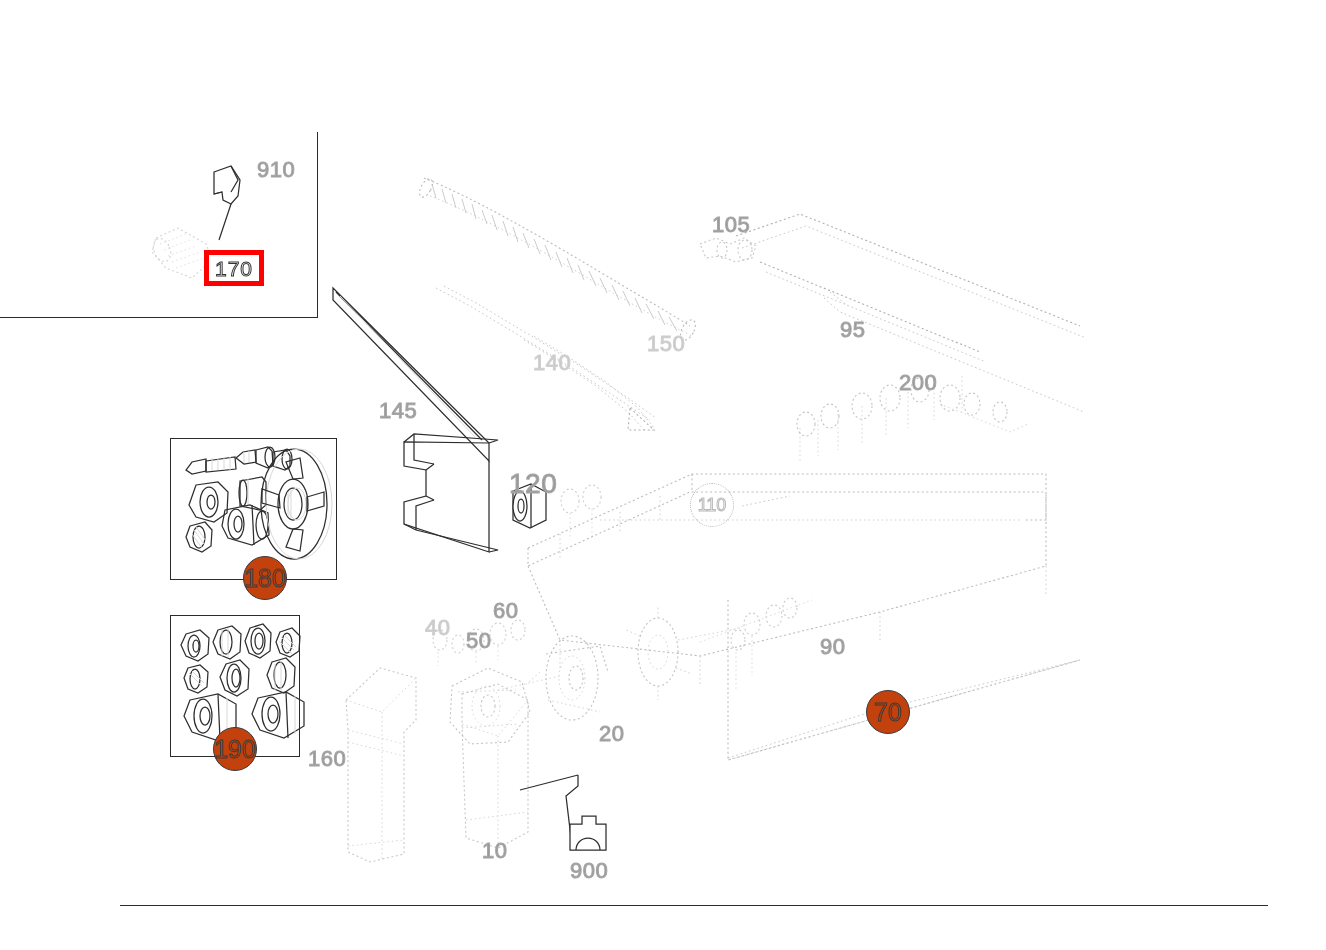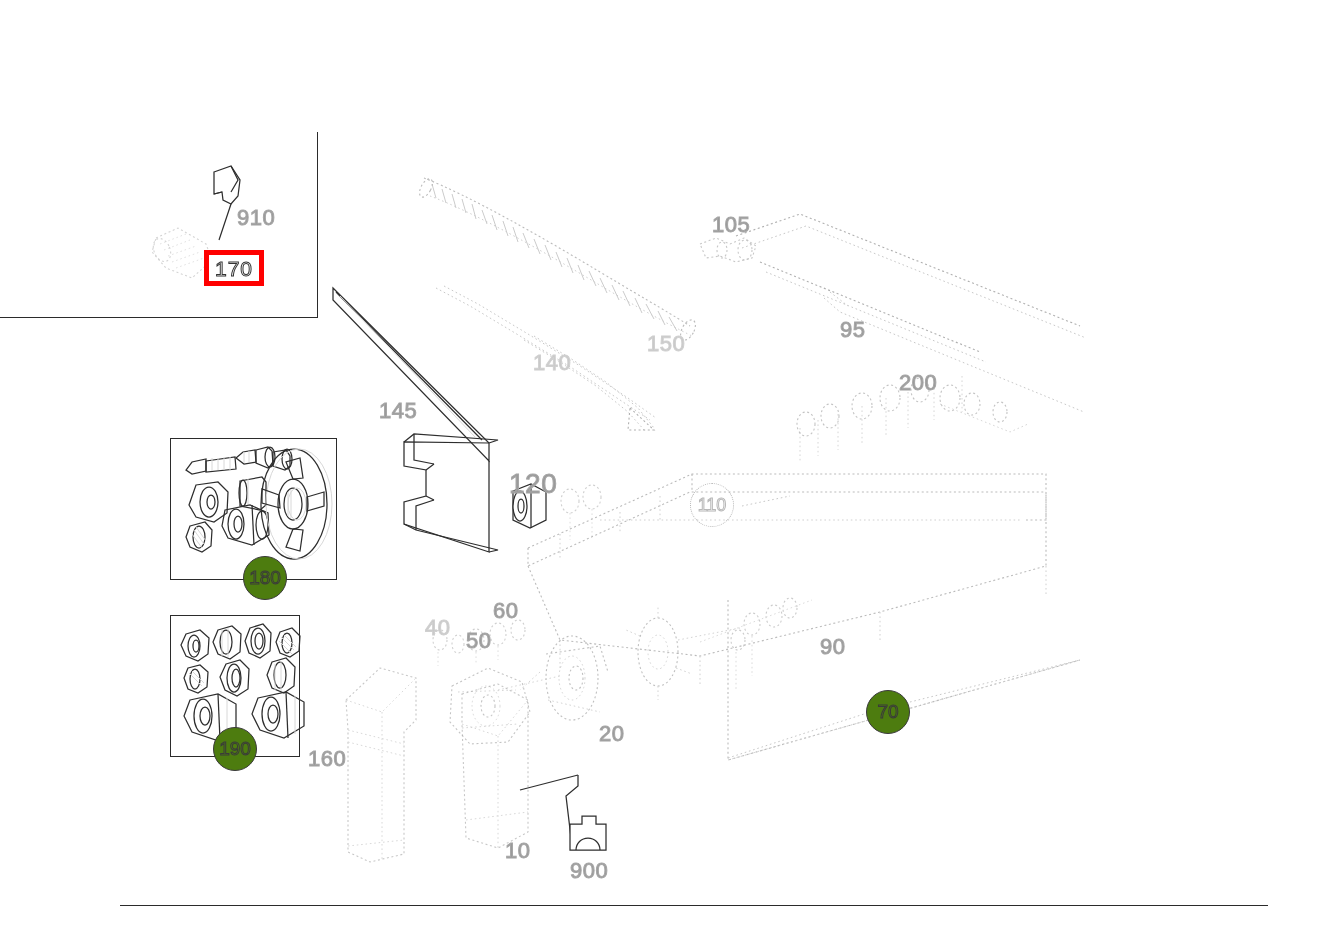--- a/index.html
+++ b/index.html
@@ -45,24 +45,24 @@
     color:transparent;
     -webkit-text-stroke:1px #333;
     letter-spacing:1px;
     line-height:1;
   }
 
   
   .balloon{
     position:absolute;
     border-radius:50%;
-    background:#4d7c0f;
+    background:#c2410c;
     display:flex;align-items:center;justify-content:center;
     box-sizing:border-box;
-    font-size:19px;
+    font-size:25px;
     letter-spacing:0px;
     color:transparent;
   }
   .balloon.dark{border:1.4px solid #3a3a3a;-webkit-text-stroke:1px #3a3a3a;}
   .balloon.faint{border:1.2px dotted #b5b5b5;-webkit-text-stroke:1px #b8b8b8;background:transparent;}
 
   
   .frame{position:absolute;box-sizing:border-box;background:transparent;}
   .frame.full{border:1.3px solid #2b2b2b;}
   .frame.openleft{border-right:1.3px solid #2b2b2b;border-bottom:1.3px solid #2b2b2b;}
@@ -382,21 +382,21 @@
   <div class="balloon dark" style="left:213px;top:727px;width:44px;height:44px;">190</div>
 
   <div class="balloon faint" style="left:690px;top:483px;width:44px;height:44px;font-size:18px;">110</div>
 
   <div class="balloon dark" style="left:866px;top:690px;width:44px;height:44px;">70</div>
 
   <div class="highlight-box" style="left:204px;top:250px;width:60px;height:36px;">
     <span class="txt">170</span>
   </div>
 
-  <span class="lbl outline faint" style="left:237px;top:157px;font-size:22px;margin-top:48px;">910</span>
+  <span class="lbl outline faint" style="left:257px;top:157px;font-size:22px;">910</span>
 
   <span class="lbl outline faint" style="left:712px;top:212px;font-size:22px;">105</span>
 
   <span class="lbl outline vfaint" style="left:647px;top:331px;font-size:22px;">150</span>
 
   <span class="lbl outline faint" style="left:840px;top:317px;font-size:22px;">95</span>
 
   <span class="lbl outline faint" style="left:899px;top:370px;font-size:22px;">200</span>
 
   <span class="lbl outline faint" style="left:379px;top:398px;font-size:22px;">145</span>
@@ -410,19 +410,19 @@
   <span class="lbl outline faint" style="left:466px;top:604px;font-size:22px;margin-top:24px;">50</span>
 
   <span class="lbl outline faint" style="left:493px;top:598px;font-size:22px;">60</span>
 
   <span class="lbl outline faint" style="left:599px;top:721px;font-size:22px;">20</span>
 
   <span class="lbl outline faint" style="left:820px;top:634px;font-size:22px;">90</span>
 
   <span class="lbl outline faint" style="left:308px;top:746px;font-size:22px;">160</span>
 
-  <span class="lbl outline faint" style="left:482px;top:838px;font-size:22px;margin-left:23px;">10</span>
+  <span class="lbl outline faint" style="left:482px;top:838px;font-size:22px;">10</span>
 
   <span class="lbl outline faint" style="left:570px;top:858px;font-size:22px;">900</span>
 
   <div class="rule" style="left:120px;top:905px;width:1148px;"></div>
 
 </div>
 
 </body></html>

